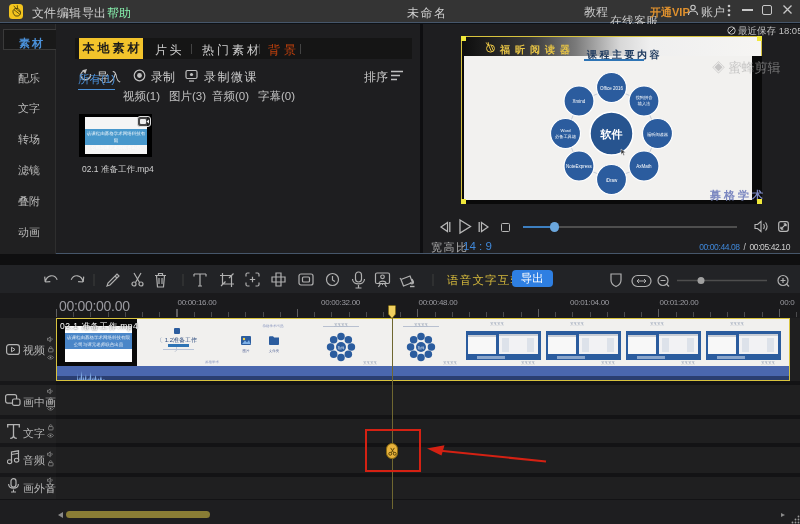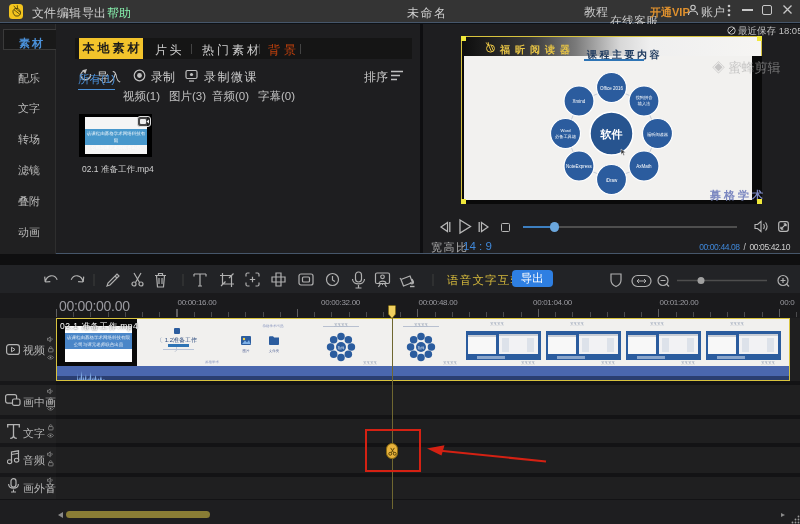--- a/index.html
+++ b/index.html
@@ -277,21 +277,21 @@
 </g>
   </svg>
 <div class="a" style="left:447px;top:273px;font-size:11.5px;color:#d4b83c;letter-spacing:1.2px;">语音文字互转</div>
 <div class="a" style="left:512px;top:270px;width:40.5px;height:16.5px;background:#2e7fe2;border-radius:4px;color:#fff;font-size:11.5px;text-align:center;line-height:16.5px;">导出</div>
 
 <div class="a" style="left:0;top:293px;width:800px;height:25px;background:#1a1a1c;"></div>
 <div class="a" style="left:59px;top:297.5px;font-size:14px;letter-spacing:-0.3px;color:#9a9aa0;white-space:nowrap;">00:00:00.00</div>
 <div class="a" style="left:177.5px;top:297.5px;font-size:8px;letter-spacing:-0.3px;color:#9a9aa0;white-space:nowrap;">00:00:16.00</div>
 <div class="a" style="left:298px;top:297.5px;font-size:8px;letter-spacing:-0.3px;color:#9a9aa0;white-space:nowrap;margin-left:23px;">00:00:32.00</div>
 <div class="a" style="left:418.5px;top:297.5px;font-size:8px;letter-spacing:-0.3px;color:#9a9aa0;white-space:nowrap;">00:00:48.00</div>
-<div class="a" style="left:533px;top:297.5px;font-size:8px;letter-spacing:-0.3px;color:#9a9aa0;white-space:nowrap;">00:01:04.00</div>
+<div class="a" style="left:570px;top:297.5px;font-size:8px;letter-spacing:-0.3px;color:#9a9aa0;white-space:nowrap;">00:01:04.00</div>
 <div class="a" style="left:659.5px;top:297.5px;font-size:8px;letter-spacing:-0.3px;color:#9a9aa0;white-space:nowrap;">00:01:20.00</div>
 <div class="a" style="left:780px;top:297.5px;font-size:8px;letter-spacing:-0.3px;color:#9a9aa0;white-space:nowrap;">00:0</div>
 <div class="a" style="left:56px;top:312px;width:744px;height:5px;background:repeating-linear-gradient(90deg,#4a4a4c 0,#4a4a4c 1px,transparent 1px,transparent 17.21px);"></div>
 <div class="a" style="left:56px;top:309px;width:744px;height:8px;background:repeating-linear-gradient(90deg,#5e5e60 0,#5e5e60 1px,transparent 1px,transparent 120.5px);"></div>
 
 <div class="a" style="left:0;top:318px;width:800px;height:206px;background:#131315;"></div>
 <div class="a" style="left:0;top:499.5px;width:800px;height:24.5px;background:#1e1e20;"></div>
 
 <div class="a" style="left:0;top:318px;width:800px;height:63px;background:#1f1f20;"></div>
 <div class="a" style="left:0;top:385px;width:800px;height:30px;background:#1f1f20;"></div>

